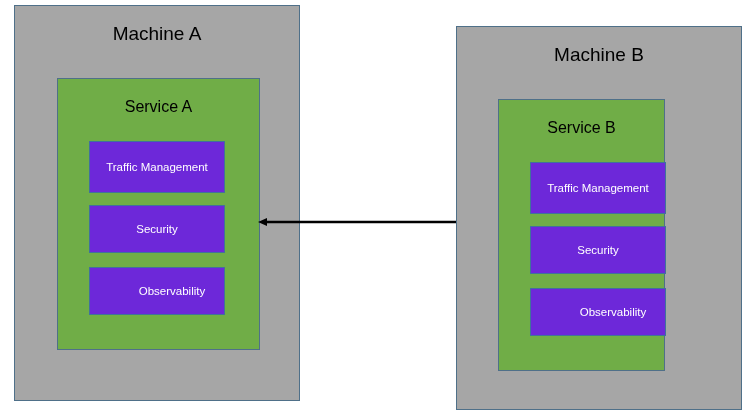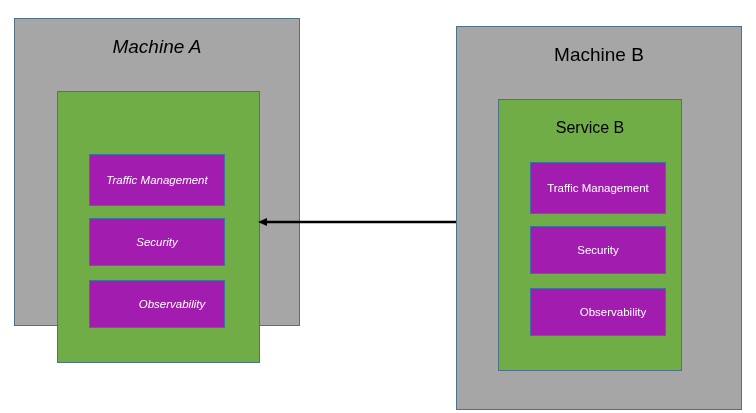--- a/index.html
+++ b/index.html
@@ -20,21 +20,21 @@
     background: #ffffff;
   }
 
   
   .machine {
     position: absolute;
     background: #a6a6a6;
     border: 1px solid #4f7089;
     box-sizing: border-box;
   }
-  #machine-a { left: 14px;  top: 18px; width: 286px; height: 308px; font-style: italic; }
+  #machine-a { left: 14px;  top: 5px; width: 286px; height: 396px; }
   #machine-b { left: 456px; top: 14px; width: 286px; height: 384px; margin-top: 12px; }
 
   .machine-title {
     position: absolute;
     left: 0;
     right: 0;
     top: 16px;
     text-align: center;
     font-size: 19px;
     color: #000000;
@@ -43,38 +43,38 @@
   }
 
   
   .service {
     position: absolute;
     background: #70ad47;
     border: 1px solid #4f7089;
     box-sizing: border-box;
   }
   #service-a { left: 42px; top: 72px; width: 203px; height: 272px; }
-  #service-b { left: 41px; top: 72px; width: 184px; height: 272px; }
+  #service-b { left: 41px; top: 72px; width: 167px; height: 272px; }
 
   .service-title {
     position: absolute;
     left: 0;
     right: 0;
     top: 18px;
     text-align: center;
     font-size: 16px;
     color: #000000;
     line-height: 20px;
     white-space: nowrap;
   }
 
   
   .capability {
     position: absolute;
-    background: #a21caf;
+    background: #6d28d9;
     border: 1px solid #41719c;
     box-sizing: border-box;
     display: flex;
     align-items: center;
     justify-content: center;
     text-align: center;
     color: #ffffff;
     font-size: 11.5px;
     line-height: 15px;
     padding: 2px;
@@ -94,20 +94,21 @@
 </style>
 </head>
 <body>
 
 <div id="canvas">
 
   <div class="machine" id="machine-a">
     <div class="machine-title">Machine A</div>
 
     <div class="service" id="service-a">
+      <div class="service-title">Service A</div>
 
       <div class="capability cap-0">Traffic Management</div>
       <div class="capability cap-1">Security</div>
       <div class="capability cap-2">Observability</div>
     </div>
   </div>
 
   <svg id="connector" viewBox="0 0 266 32">
     <defs>
       <marker id="arrow-left" markerWidth="10" markerHeight="10" refX="9" refY="4" orient="auto" markerUnits="userSpaceOnUse">

